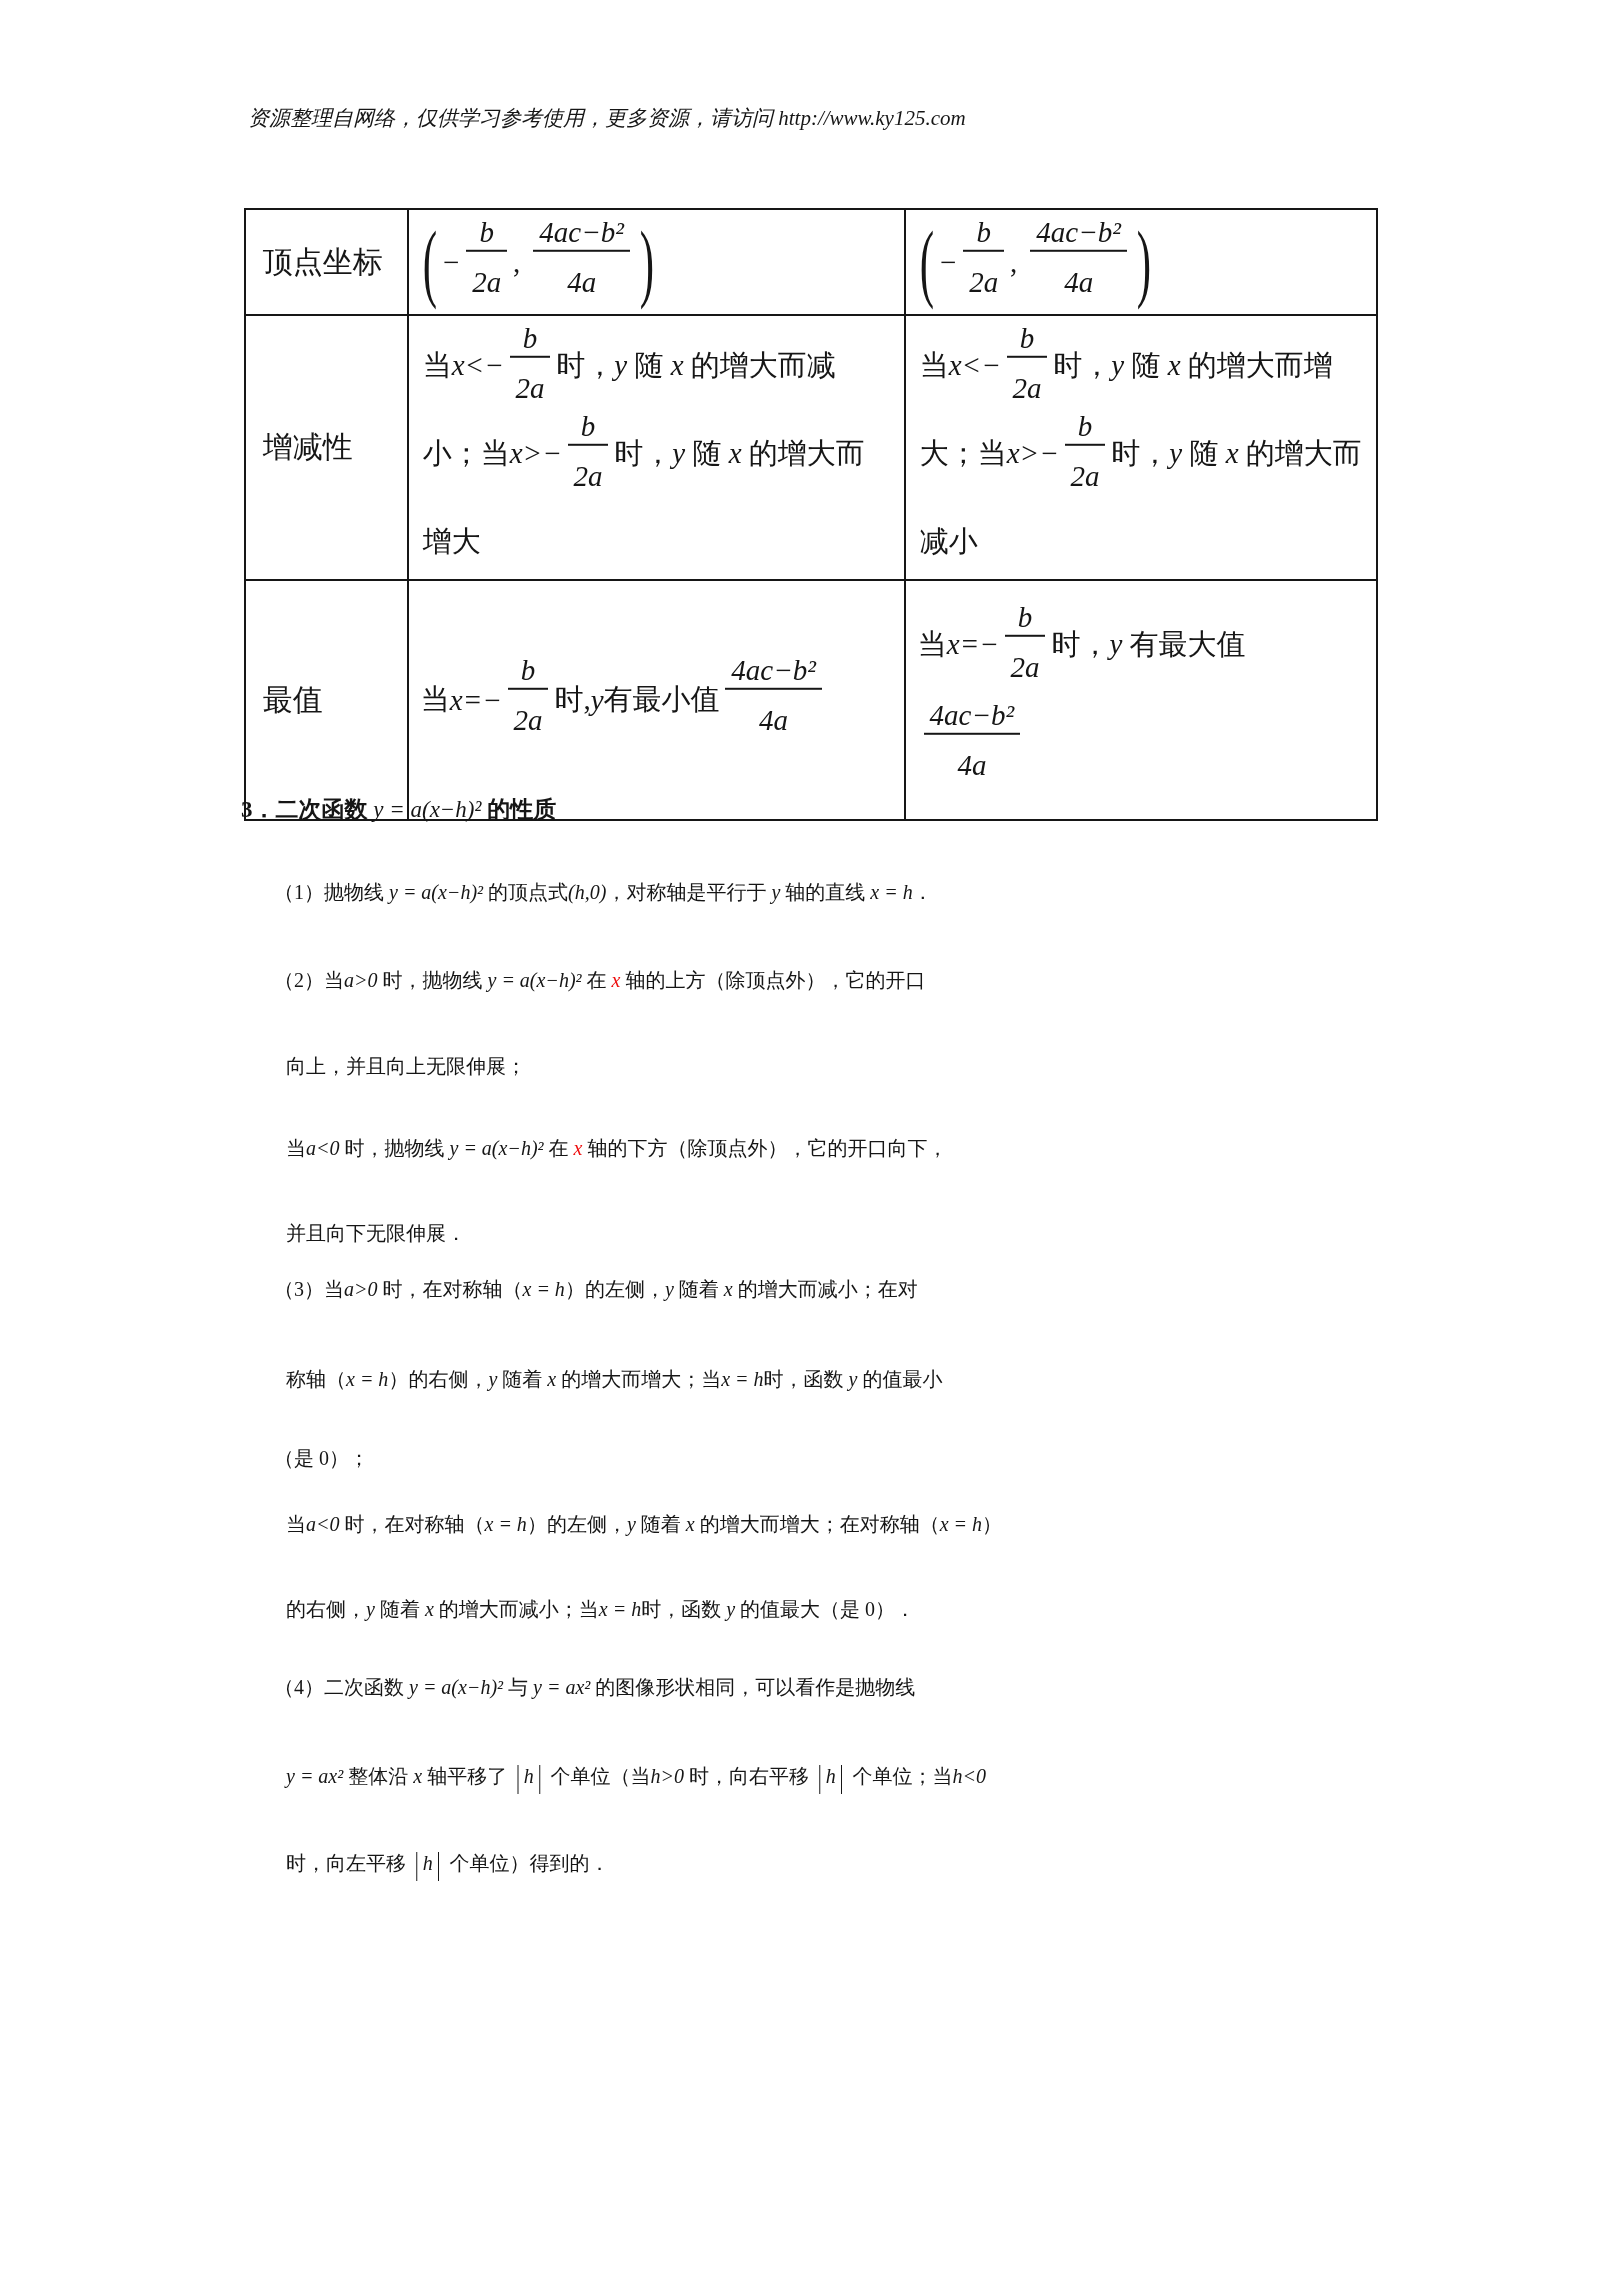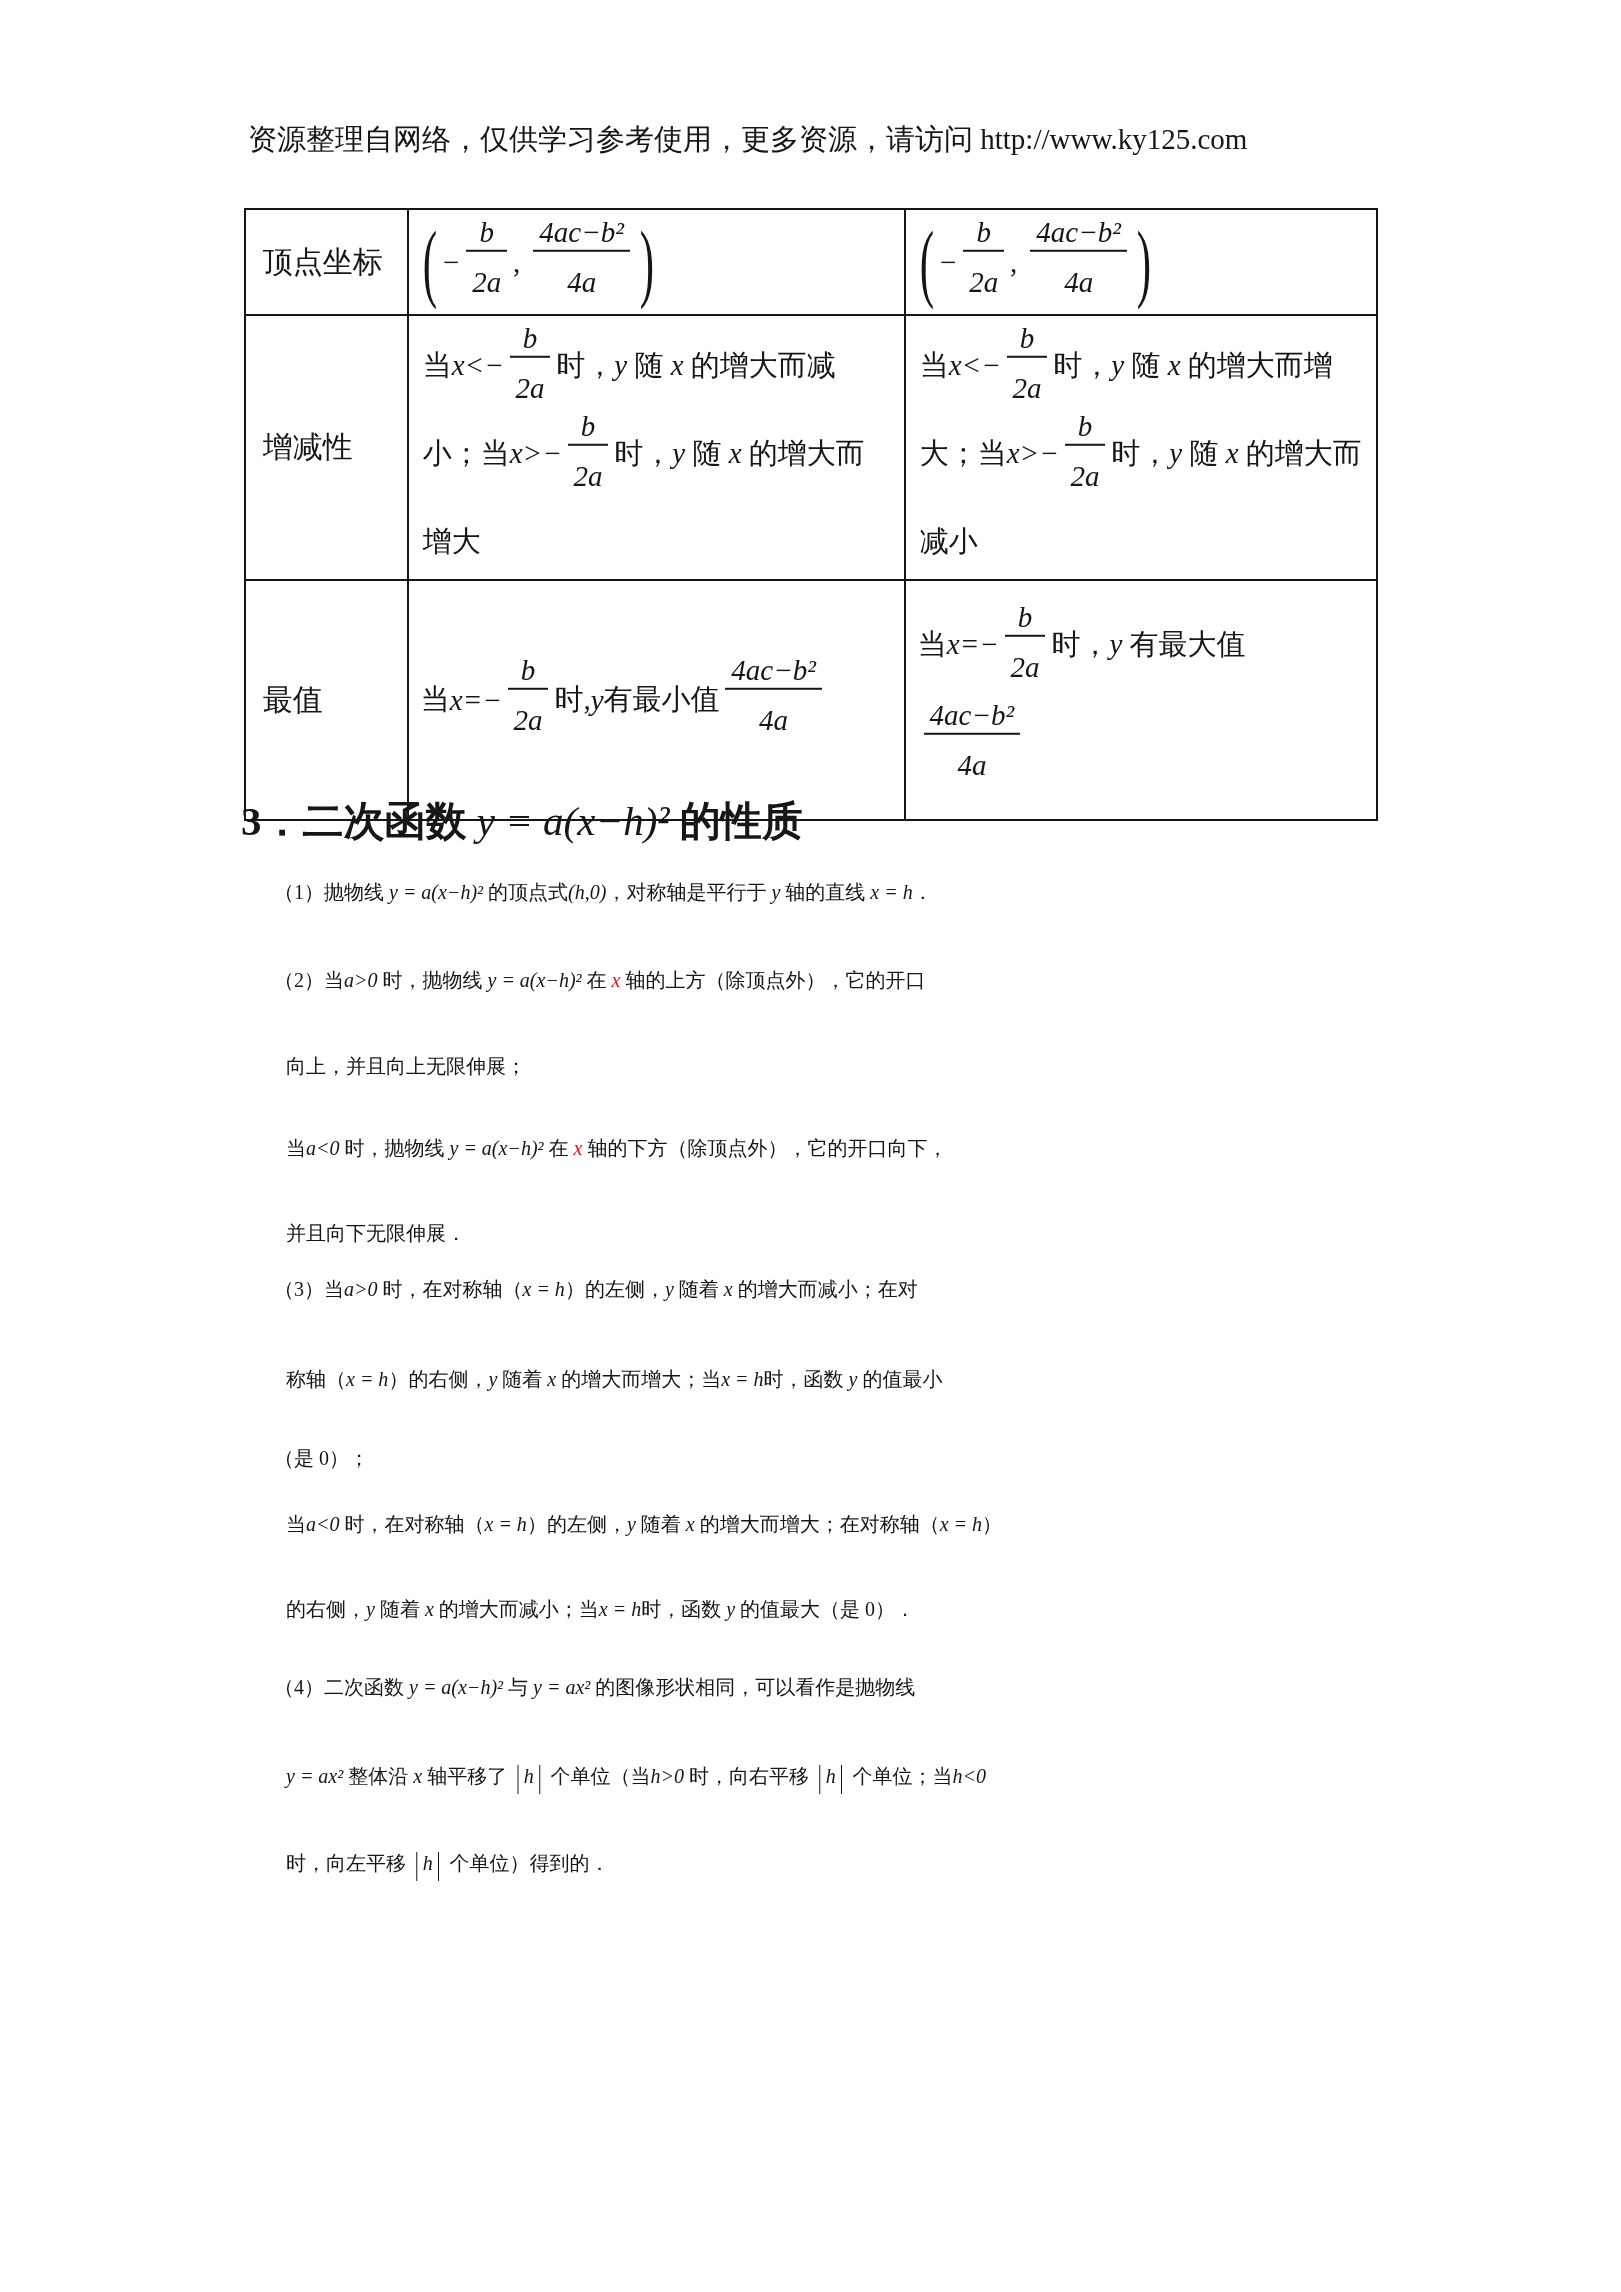--- a/index.html
+++ b/index.html
@@ -1,36 +1,36 @@
 <!DOCTYPE html>
 <html style="--red: #ee1111;"><head>
 <meta charset="utf-8">
 <style>
   html,body{margin:0;padding:0;background:#ffffff;}
   #page{position:relative;width:1621px;height:2293px;background:#ffffff;
         font-family:"Liberation Serif","DejaVu Serif",serif;color:#161616;overflow:hidden;}
 
-  .hdr{position:absolute;left:248px;top:120px;font-size:29px;white-space:nowrap;}
+  .hdr{position:absolute;left:248px;top:104px;font-size:21px;white-space:nowrap;font-style:italic;}
 
   
   #props-table{position:absolute;left:244px;top:208px;border:2px solid #161616;}
   .trow{display:grid;grid-template-columns:163px 497px 470px;}
   .tcell{border-right:2px solid #161616;border-bottom:2px solid #161616;box-sizing:border-box;
          font-size:29px;overflow:hidden;}
   .trow .tcell:last-child{border-right:none;}
   .trow:last-child .tcell{border-bottom:none;}
   .h1{height:106px;} .h2{height:265px;} .h3{height:238px;}
   .lbl{display:flex;align-items:center;padding-left:16.7px;font-size:30px;}
   .vertex{display:flex;align-items:center;padding-left:9.8px;white-space:nowrap;}
   .wrapcell{padding:5.9px 13.7px 0;line-height:86px;}
   .minmax1{display:flex;align-items:center;padding-left:11.8px;white-space:nowrap;}
   .minmax2{padding:13.7px 11.8px 0;line-height:98px;}
 
   
-  .heading{position:absolute;left:241px;top:794px;font-size:41px;font-weight:bold;white-space:nowrap;}
+  .heading{position:absolute;left:241px;top:794px;font-size:23px;font-weight:bold;white-space:nowrap;}
   .heading .m{font-weight:normal;}
   .line{position:absolute;font-size:20px;line-height:88px;white-space:nowrap;}
 
   
   .m{font-style:italic;}
   .r{font-style:italic;color:var(--red,#ee1111);}
   .frac{display:inline-block;text-align:center;vertical-align:middle;margin:0 5.9px;transform:translateY(-0.18em);}
   .frac .fn{display:block;padding:0 5.9px 2px;border-bottom:2px solid #161616;line-height:1.12;font-style:italic;}
   .frac .fd{display:block;padding:2px 5.9px 0;line-height:1.12;font-style:italic;margin-top:12px;}
   .abs{margin:0 4.9px;font-style:italic;}

